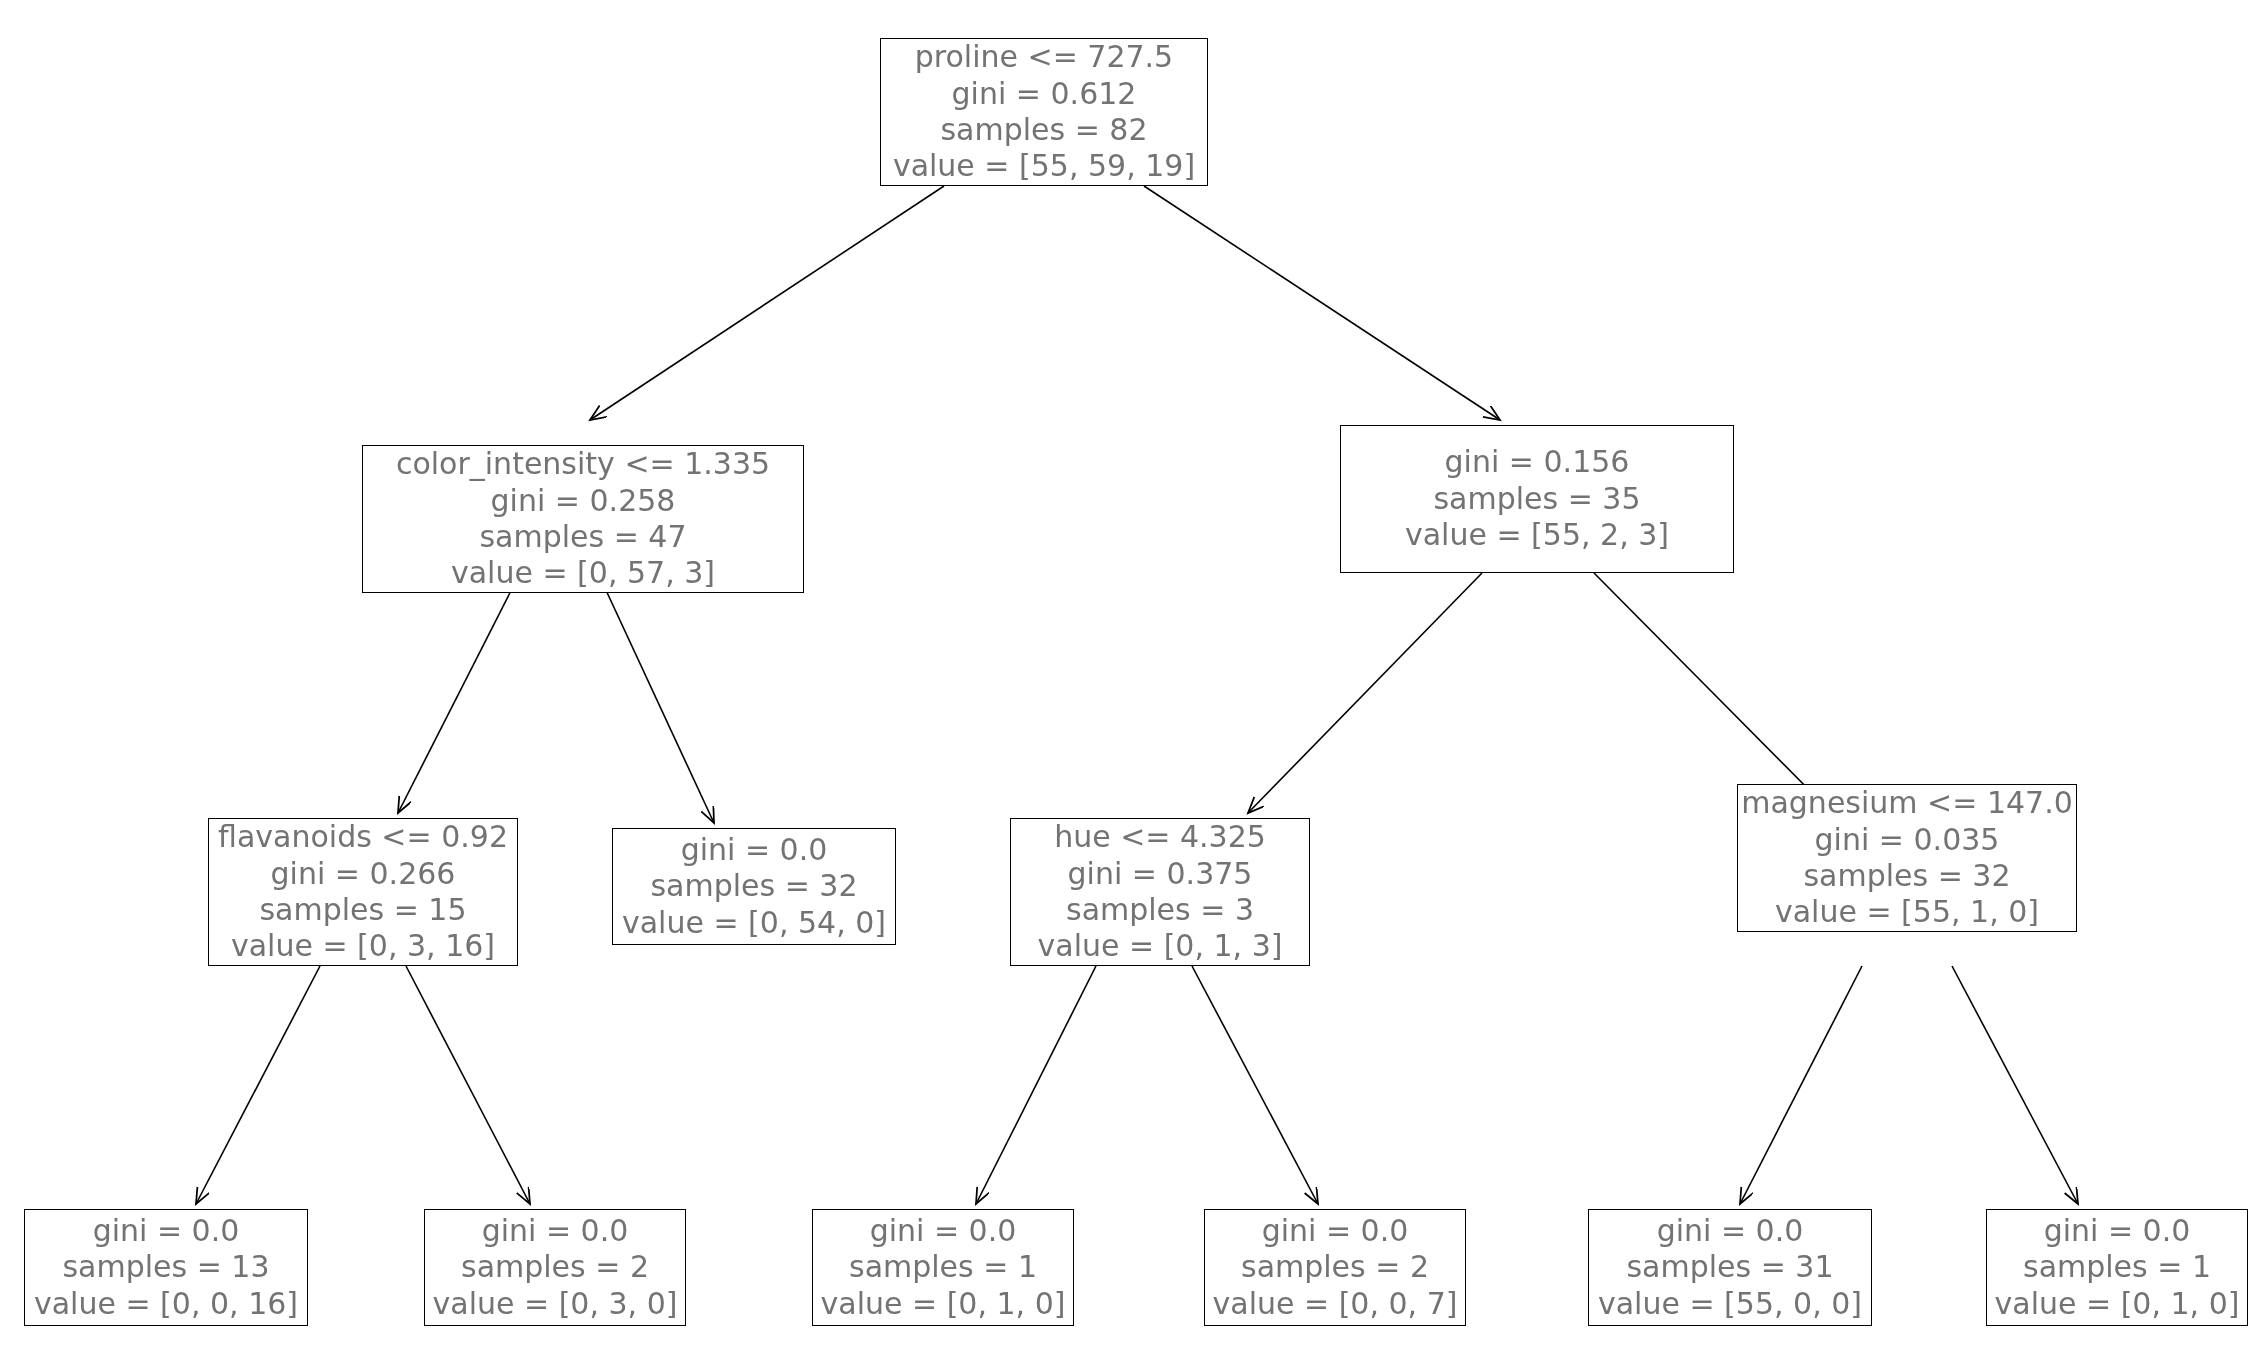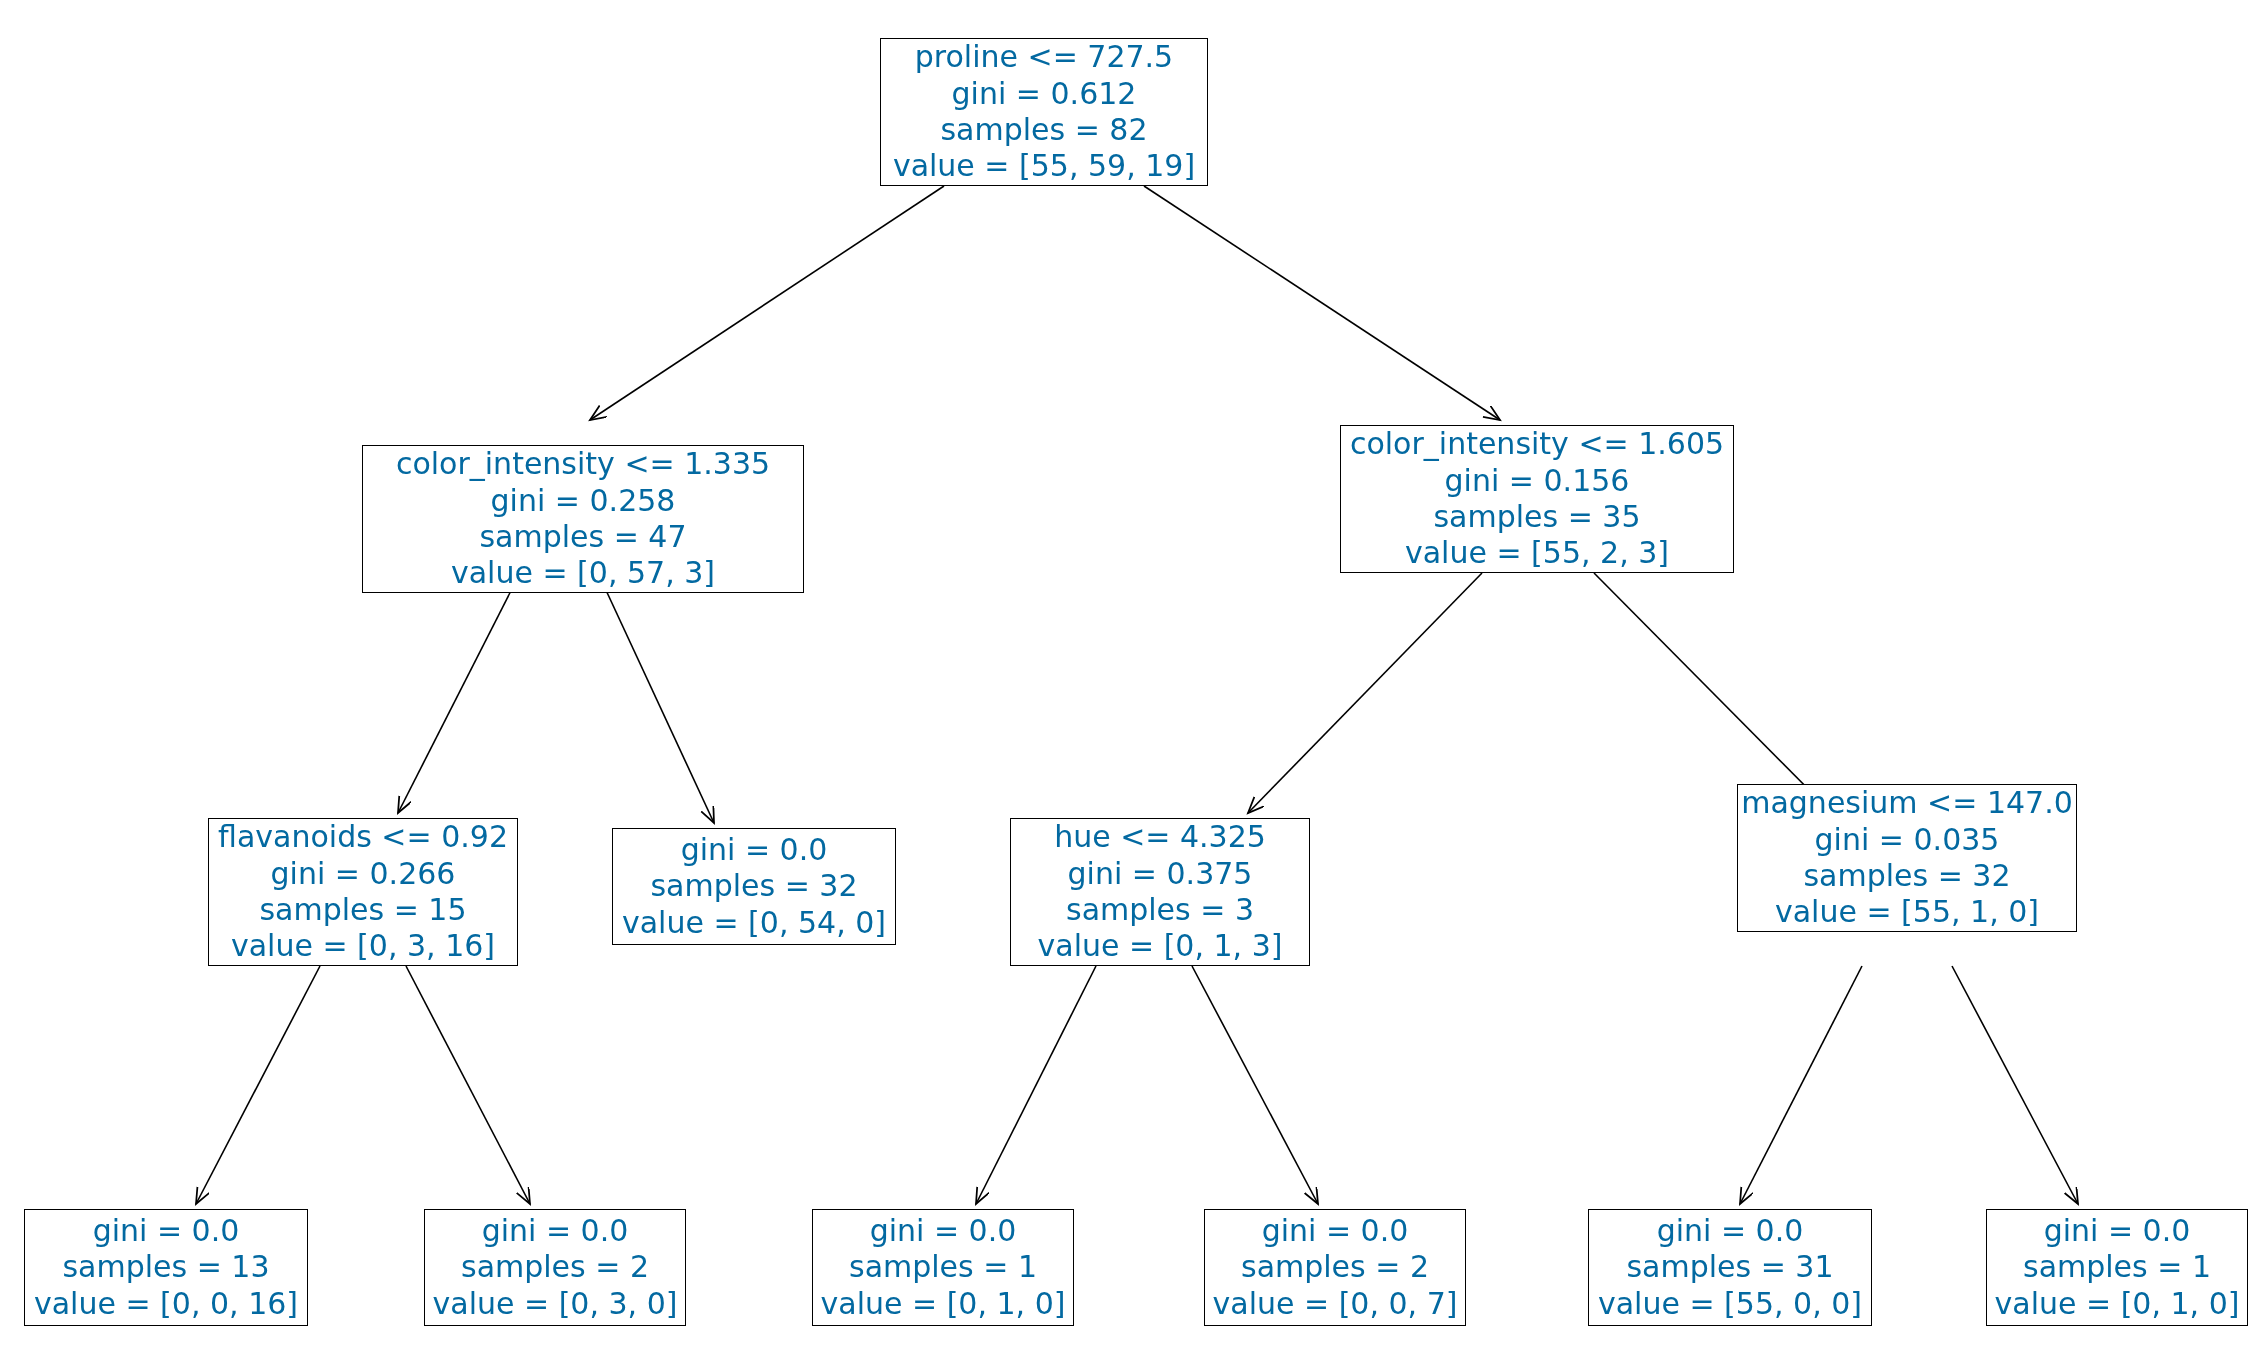--- a/index.html
+++ b/index.html
@@ -26,21 +26,21 @@
   .tree-node {
     position: absolute;
     box-sizing: border-box;
     border: 1.6px solid #000000;
     background: #ffffff;
     display: flex;
     flex-direction: column;
     align-items: center;
     justify-content: center;
     text-align: center;
-    color: #0369a1;
+    color: #737373;
     font-size: 30px;
     line-height: 1.215;
     white-space: nowrap;
     padding: 4px 10px;
   }
   .node-line {
     display: block;
   }
 </style>
 </head>
@@ -75,21 +75,20 @@
         <span class="node-line">samples = 82</span>
         <span class="node-line">value = [55, 59, 19]</span>
       </div>
       <div class="tree-node" style="left: 362px; top: 425px; width: 442px; height: 148px; margin-top: 20px;">
         <span class="node-line">color_intensity &lt;= 1.335</span>
         <span class="node-line">gini = 0.258</span>
         <span class="node-line">samples = 47</span>
         <span class="node-line">value = [0, 57, 3]</span>
       </div>
       <div class="tree-node" style="left: 1340px; top: 425px; width: 394px; height: 148px;">
-        <span class="node-line">color_intensity &lt;= 1.605</span>
         <span class="node-line">gini = 0.156</span>
         <span class="node-line">samples = 35</span>
         <span class="node-line">value = [55, 2, 3]</span>
       </div>
       <div class="tree-node" style="left: 208px; top: 818px; width: 310px; height: 148px;">
         <span class="node-line">flavanoids &lt;= 0.92</span>
         <span class="node-line">gini = 0.266</span>
         <span class="node-line">samples = 15</span>
         <span class="node-line">value = [0, 3, 16]</span>
       </div>

